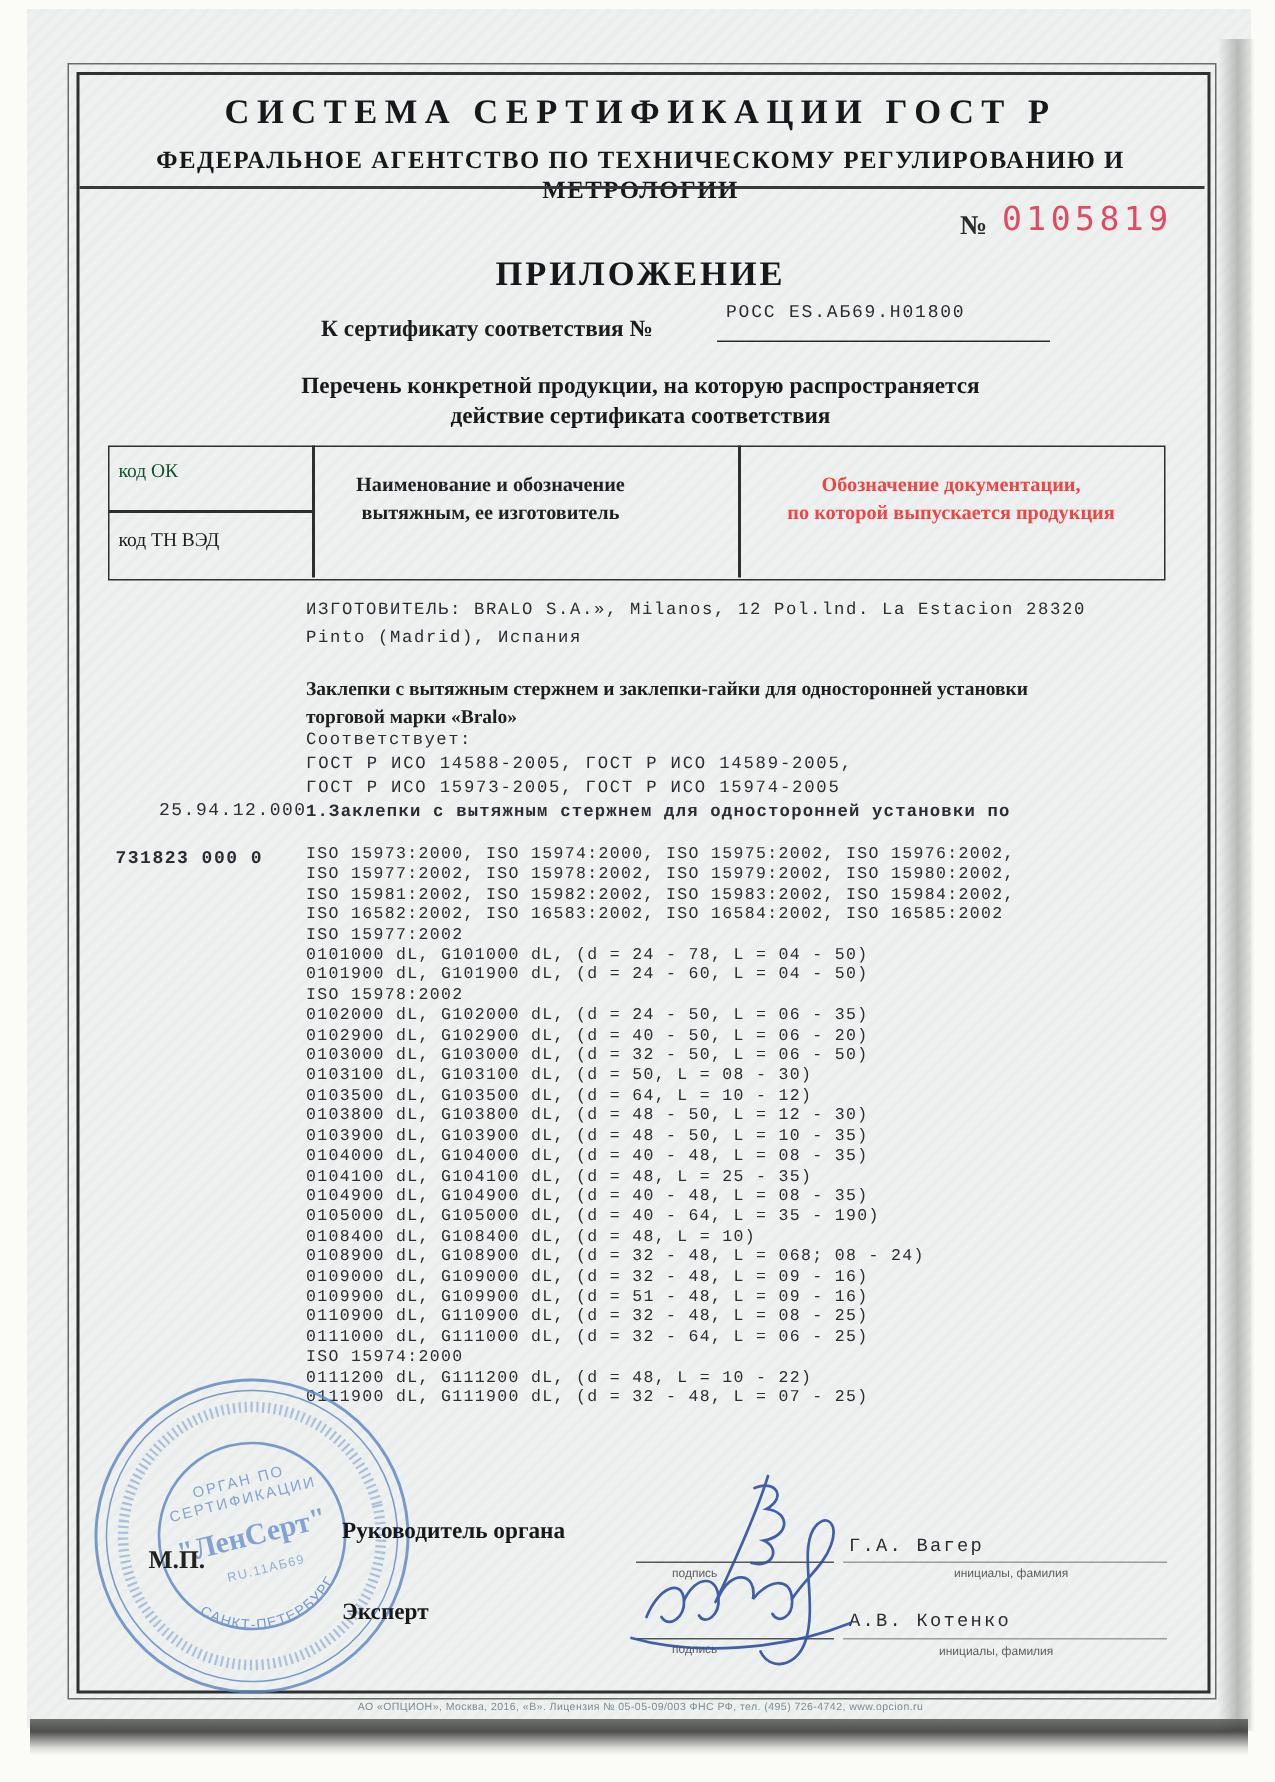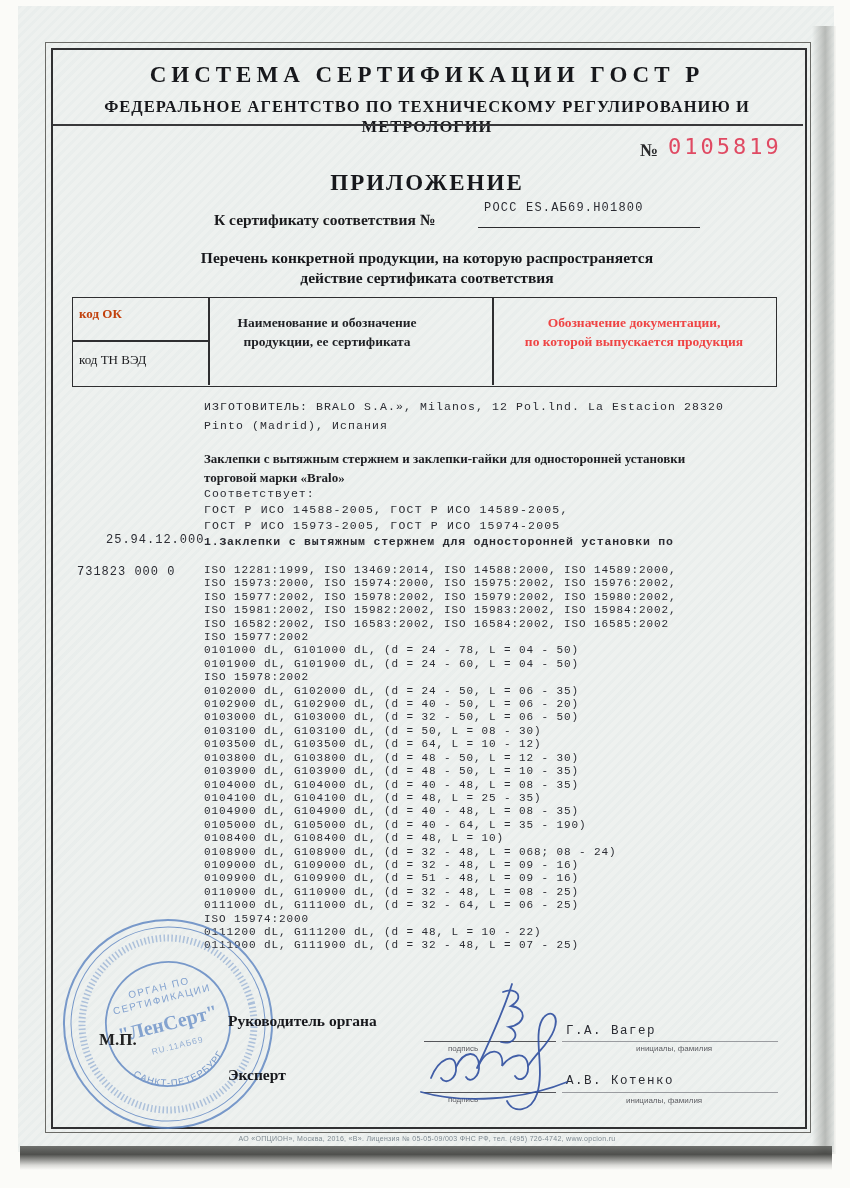--- a/index.html
+++ b/index.html
@@ -41,35 +41,35 @@
   .appendix-title{top:170px;font-size:23px;font-weight:bold;letter-spacing:2px;color:#17181c;}
   .certref-label{left:214px;top:211px;font-size:15.5px;font-weight:bold;color:#1b1b1e;}
   .certref-value{left:484px;top:201px;font-family:"Liberation Mono",monospace;font-size:12px;letter-spacing:1.2px;color:#2d2d33;}
   .certref-line{left:478px;top:227px;width:222px;height:1px;background:#2c2c2e;}
   .subtitle1{top:249px;font-size:15.5px;font-weight:bold;color:#17181c;}
   .subtitle2{top:269px;font-size:15.5px;font-weight:bold;color:#17181c;}
   .tbl{left:72px;top:297px;width:703px;height:88px;border:1.5px solid #2e2e30;}
   .tbl-v1{left:208px;top:297px;width:1.5px;height:88px;background:#2e2e30;}
   .tbl-v2{left:492px;top:297px;width:1.5px;height:88px;background:#2e2e30;}
   .tbl-h1{left:72px;top:340px;width:136px;height:1.5px;background:#2e2e30;}
-  .tbl-c1a{left:79px;top:306px;font-size:13px;color:#c2410c;font-weight:bold;}
+  .tbl-c1a{left:79px;top:306px;font-size:13px;color:#14532d;}
   .tbl-c1b{left:79px;top:352px;font-size:13px;color:#1b1b1e;}
   .tbl-c2{left:209px;top:313px;width:236px;text-align:center;font-size:13.5px;font-weight:bold;line-height:19px;color:#1f2024;}
   .tbl-c3{left:493px;top:313px;width:282px;text-align:center;font-size:13.5px;font-weight:bold;line-height:19px;color:#ef4444;}
   .mono{font-family:"Liberation Mono",monospace;color:#2b2c33;}
   .mfr1{left:204px;top:400px;font-size:11.5px;letter-spacing:1.1px;}
   .mfr2{left:204px;top:419px;font-size:11.5px;letter-spacing:1.1px;}
   .prod1{left:204px;top:451px;font-size:13px;font-weight:bold;color:#1d1e22;}
   .prod2{left:204px;top:470px;font-size:13px;font-weight:bold;color:#1d1e22;}
   .conforms{left:204px;top:487px;font-size:11.5px;letter-spacing:1px;}
   .gost1{left:204px;top:503px;font-size:11.5px;letter-spacing:1.2px;}
   .gost2{left:204px;top:519px;font-size:11.5px;letter-spacing:1.2px;}
   .item1{left:204px;top:535px;font-size:11.5px;font-weight:bold;letter-spacing:0.8px;}
   .ok-code{left:77px;top:533px;font-size:12px;letter-spacing:1px;margin-left:29px;}
-  .tnved-code{left:77px;top:565px;font-size:12px;letter-spacing:1px;}
+  .tnved-code{left:77px;top:565px;font-size:12px;letter-spacing:1px;font-weight:bold;}
   .spec-list{left:204px;top:564px;width:590px;}
   .spec-line{font-family:"Liberation Mono",monospace;font-size:11px;letter-spacing:0.9px;line-height:13.4px;color:#2b2c33;white-space:pre;}
   .mp-label{left:99px;top:1030px;font-size:17px;font-weight:bold;color:#222;}
   .sig-label1{left:228px;top:1012px;font-size:15.5px;font-weight:bold;color:#17181c;}
   .sig-label2{left:228px;top:1066px;font-size:15.5px;font-weight:bold;color:#17181c;}
   .sig-line1{left:424px;top:1041px;width:132px;height:1px;background:#55565a;}
   .sig-line2{left:424px;top:1092px;width:132px;height:1px;background:#55565a;}
   .name-line1{left:562px;top:1041px;width:216px;height:1px;background:#9a9ca0;}
   .name-line2{left:562px;top:1092px;width:216px;height:1px;background:#9a9ca0;}
   .tiny{font-family:"Liberation Sans",sans-serif;font-size:8px;color:#5c5d62;}
@@ -107,41 +107,40 @@
 <div class="abs centered subtitle2">действие сертификата соответствия</div>
 
 <div class="abs tbl"></div>
 <div class="abs tbl-v1"></div>
 <div class="abs tbl-v2"></div>
 <div class="abs tbl-h1"></div>
 <div class="abs tbl-c1a">код ОК</div>
 <div class="abs tbl-c1b">код ТН ВЭД</div>
 <div class="abs tbl-c2">
   <div>Наименование и обозначение</div>
-  <div>продукции, ее сертификата</div>
+  <div>вытяжным, ее изготовитель</div>
 </div>
 <div class="abs tbl-c3">
   <div>Обозначение документации,</div>
   <div>по которой выпускается продукция</div>
 </div>
 
 <div class="abs ok-code mono">25.94.12.000</div>
 <div class="abs tnved-code mono">731823 000 0</div>
 
 <div class="abs mfr1 mono">ИЗГОТОВИТЕЛЬ: BRALO S.A.», Milanos, 12 Pol.lnd. La Estacion 28320</div>
 <div class="abs mfr2 mono">Pinto (Madrid), Испания</div>
 <div class="abs prod1">Заклепки с вытяжным стержнем и заклепки-гайки для односторонней установки</div>
 <div class="abs prod2">торговой марки «Bralo»</div>
 <div class="abs conforms mono">Соответствует:</div>
 <div class="abs gost1 mono">ГОСТ Р ИСО 14588-2005, ГОСТ Р ИСО 14589-2005,</div>
 <div class="abs gost2 mono">ГОСТ Р ИСО 15973-2005, ГОСТ Р ИСО 15974-2005</div>
 <div class="abs item1 mono">1.Заклепки с вытяжным стержнем для односторонней установки по</div>
 
 <div class="abs spec-list">
-    <div class="spec-line">ISO 12281:1999, ISO 13469:2014, ISO 14588:2000, ISO 14589:2000,</div>
     <div class="spec-line">ISO 15973:2000, ISO 15974:2000, ISO 15975:2002, ISO 15976:2002,</div>
     <div class="spec-line">ISO 15977:2002, ISO 15978:2002, ISO 15979:2002, ISO 15980:2002,</div>
     <div class="spec-line">ISO 15981:2002, ISO 15982:2002, ISO 15983:2002, ISO 15984:2002,</div>
     <div class="spec-line">ISO 16582:2002, ISO 16583:2002, ISO 16584:2002, ISO 16585:2002</div>
     <div class="spec-line">ISO 15977:2002</div>
     <div class="spec-line">0101000 dL, G101000 dL, (d = 24 - 78, L = 04 - 50)</div>
     <div class="spec-line">0101900 dL, G101900 dL, (d = 24 - 60, L = 04 - 50)</div>
     <div class="spec-line">ISO 15978:2002</div>
     <div class="spec-line">0102000 dL, G102000 dL, (d = 24 - 50, L = 06 - 35)</div>
     <div class="spec-line">0102900 dL, G102900 dL, (d = 40 - 50, L = 06 - 20)</div>

